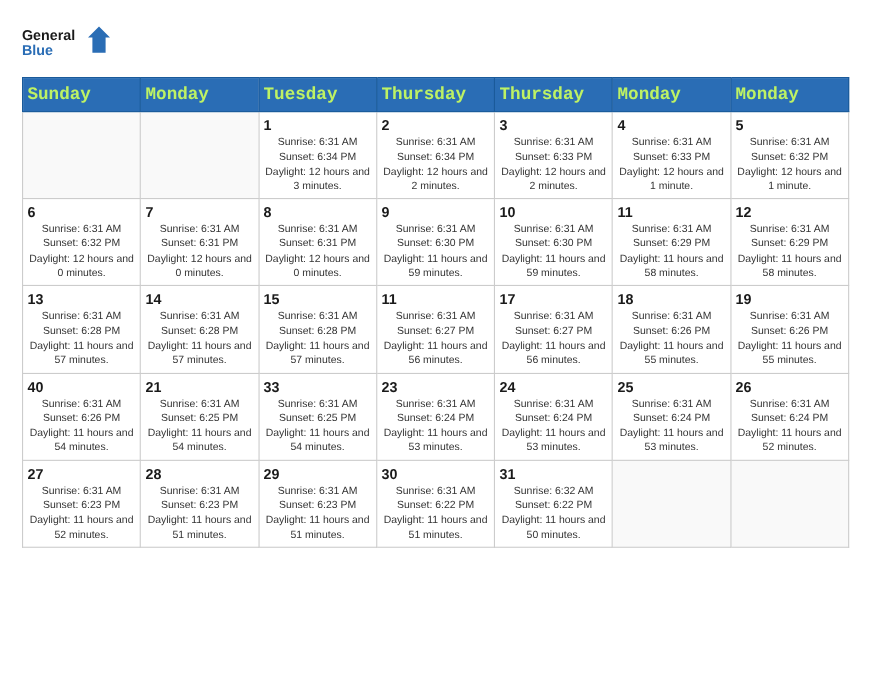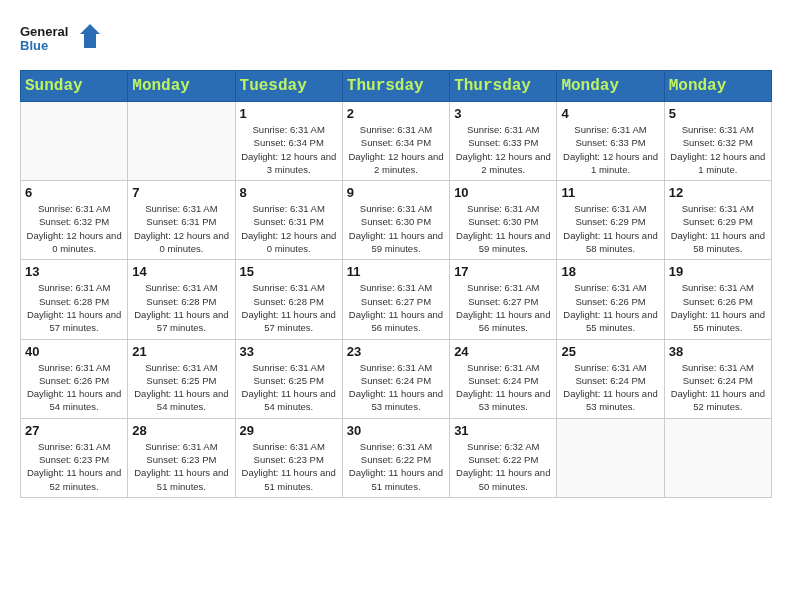--- a/index.html
+++ b/index.html
@@ -255,21 +255,21 @@
 Sunset: 6:24 PM
 Daylight: 11 hours and 53 minutes.</div>
         </td>
         <td>
           <div class="day-number">25</div>
           <div class="day-info" style="white-space: pre-line;">Sunrise: 6:31 AM
 Sunset: 6:24 PM
 Daylight: 11 hours and 53 minutes.</div>
         </td>
         <td>
-          <div class="day-number">38</div>
+          <div class="day-number">26</div>
           <div class="day-info" style="white-space: pre-line;">Sunrise: 6:31 AM
 Sunset: 6:24 PM
 Daylight: 11 hours and 52 minutes.</div>
         </td>
       </tr>
       <tr>
         <td>
           <div class="day-number">27</div>
           <div class="day-info" style="white-space: pre-line;">Sunrise: 6:31 AM
 Sunset: 6:23 PM

